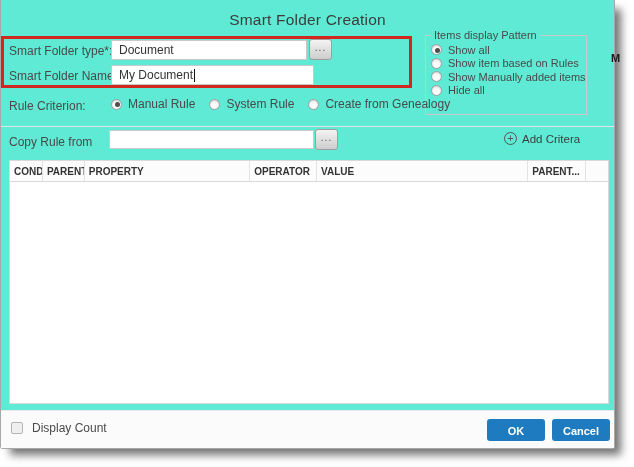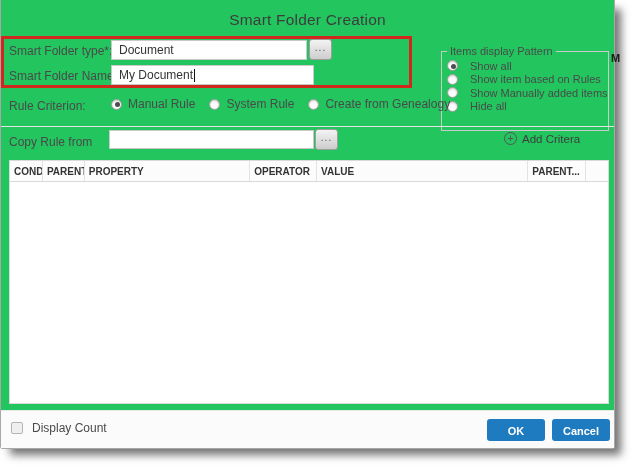--- a/index.html
+++ b/index.html
@@ -3,21 +3,21 @@
 <meta charset="utf-8">
 <style>
   html,body { margin:0; padding:0; background:#fff; }
   * { box-sizing:border-box; }
   .stage {
     position:relative; width:634px; height:467px; overflow:hidden;
     background:#fff; font-family:"Liberation Sans", sans-serif; color:#444;
   }
   .dialog {
     position:absolute; left:0; top:-1px; width:615px; height:450px;
-    background:#22c55e; border:1px solid #a8a8a8; border-top:none;
+    background:#5eead4; border:1px solid #a8a8a8; border-top:none;
     border-radius:0 0 3px 3px;
     box-shadow:8px 8px 9px -2px rgba(70,70,70,0.75);
   }
   .title {
     position:absolute; left:0; top:12px; width:100%; text-align:center;
     font-size:15.5px; color:#3d3d3d; letter-spacing:0.2px;
   }
   .highlight {
     position:absolute; left:0; top:37px; width:411px; height:52px;
     border:3px solid #d0281c; z-index:20; pointer-events:none;
@@ -28,24 +28,24 @@
     font-size:12px; color:#333; line-height:18px; padding-left:7px; white-space:nowrap; overflow:hidden;
   }
   .caret { display:inline-block; width:1px; height:13px; background:#111; vertical-align:middle; margin-left:1px; }
   .browse {
     position:absolute; width:23px; height:21px; border:1px solid #9e9e9e; border-radius:3px;
     background:linear-gradient(#f3f3f3,#cdcdcd); color:#555; font-size:10px;
     text-align:center; line-height:16px; letter-spacing:1px; cursor:pointer;
   }
   fieldset.pattern {
     position:absolute; left:424px; top:30px; width:153px; height:86px;
-    border:1px solid #c9c9c9; margin:16px; padding:1px 0 0 5px;
+    border:1px solid #c9c9c9; margin:0; padding:1px 0 0 5px;
   }
   fieldset.pattern legend { font-size:11px; color:#4a4a4a; padding:0 3px; margin-left:0px; }
-  .optrow { display:flex; align-items:center; gap:12px; margin:1.5px 0; }
+  .optrow { display:flex; align-items:center; gap:6px; margin:1.5px 0; }
   .optrow .optlbl { font-size:11px; color:#4a4a4a; white-space:nowrap; }
   .radio {
     width:11px; height:11px; border-radius:50%; border:1px solid #9b9b9b; flex:none;
     background:#fcfcfc; box-shadow:inset 0 1px 2px rgba(0,0,0,0.18); position:relative;
   }
   .radio.checked::after {
     content:""; position:absolute; left:2.5px; top:2.5px; width:5px; height:5px;
     border-radius:50%; background:#4d4d4d;
   }
   .rule-row { position:absolute; left:110px; top:98px; display:flex; align-items:center; gap:6px; }

